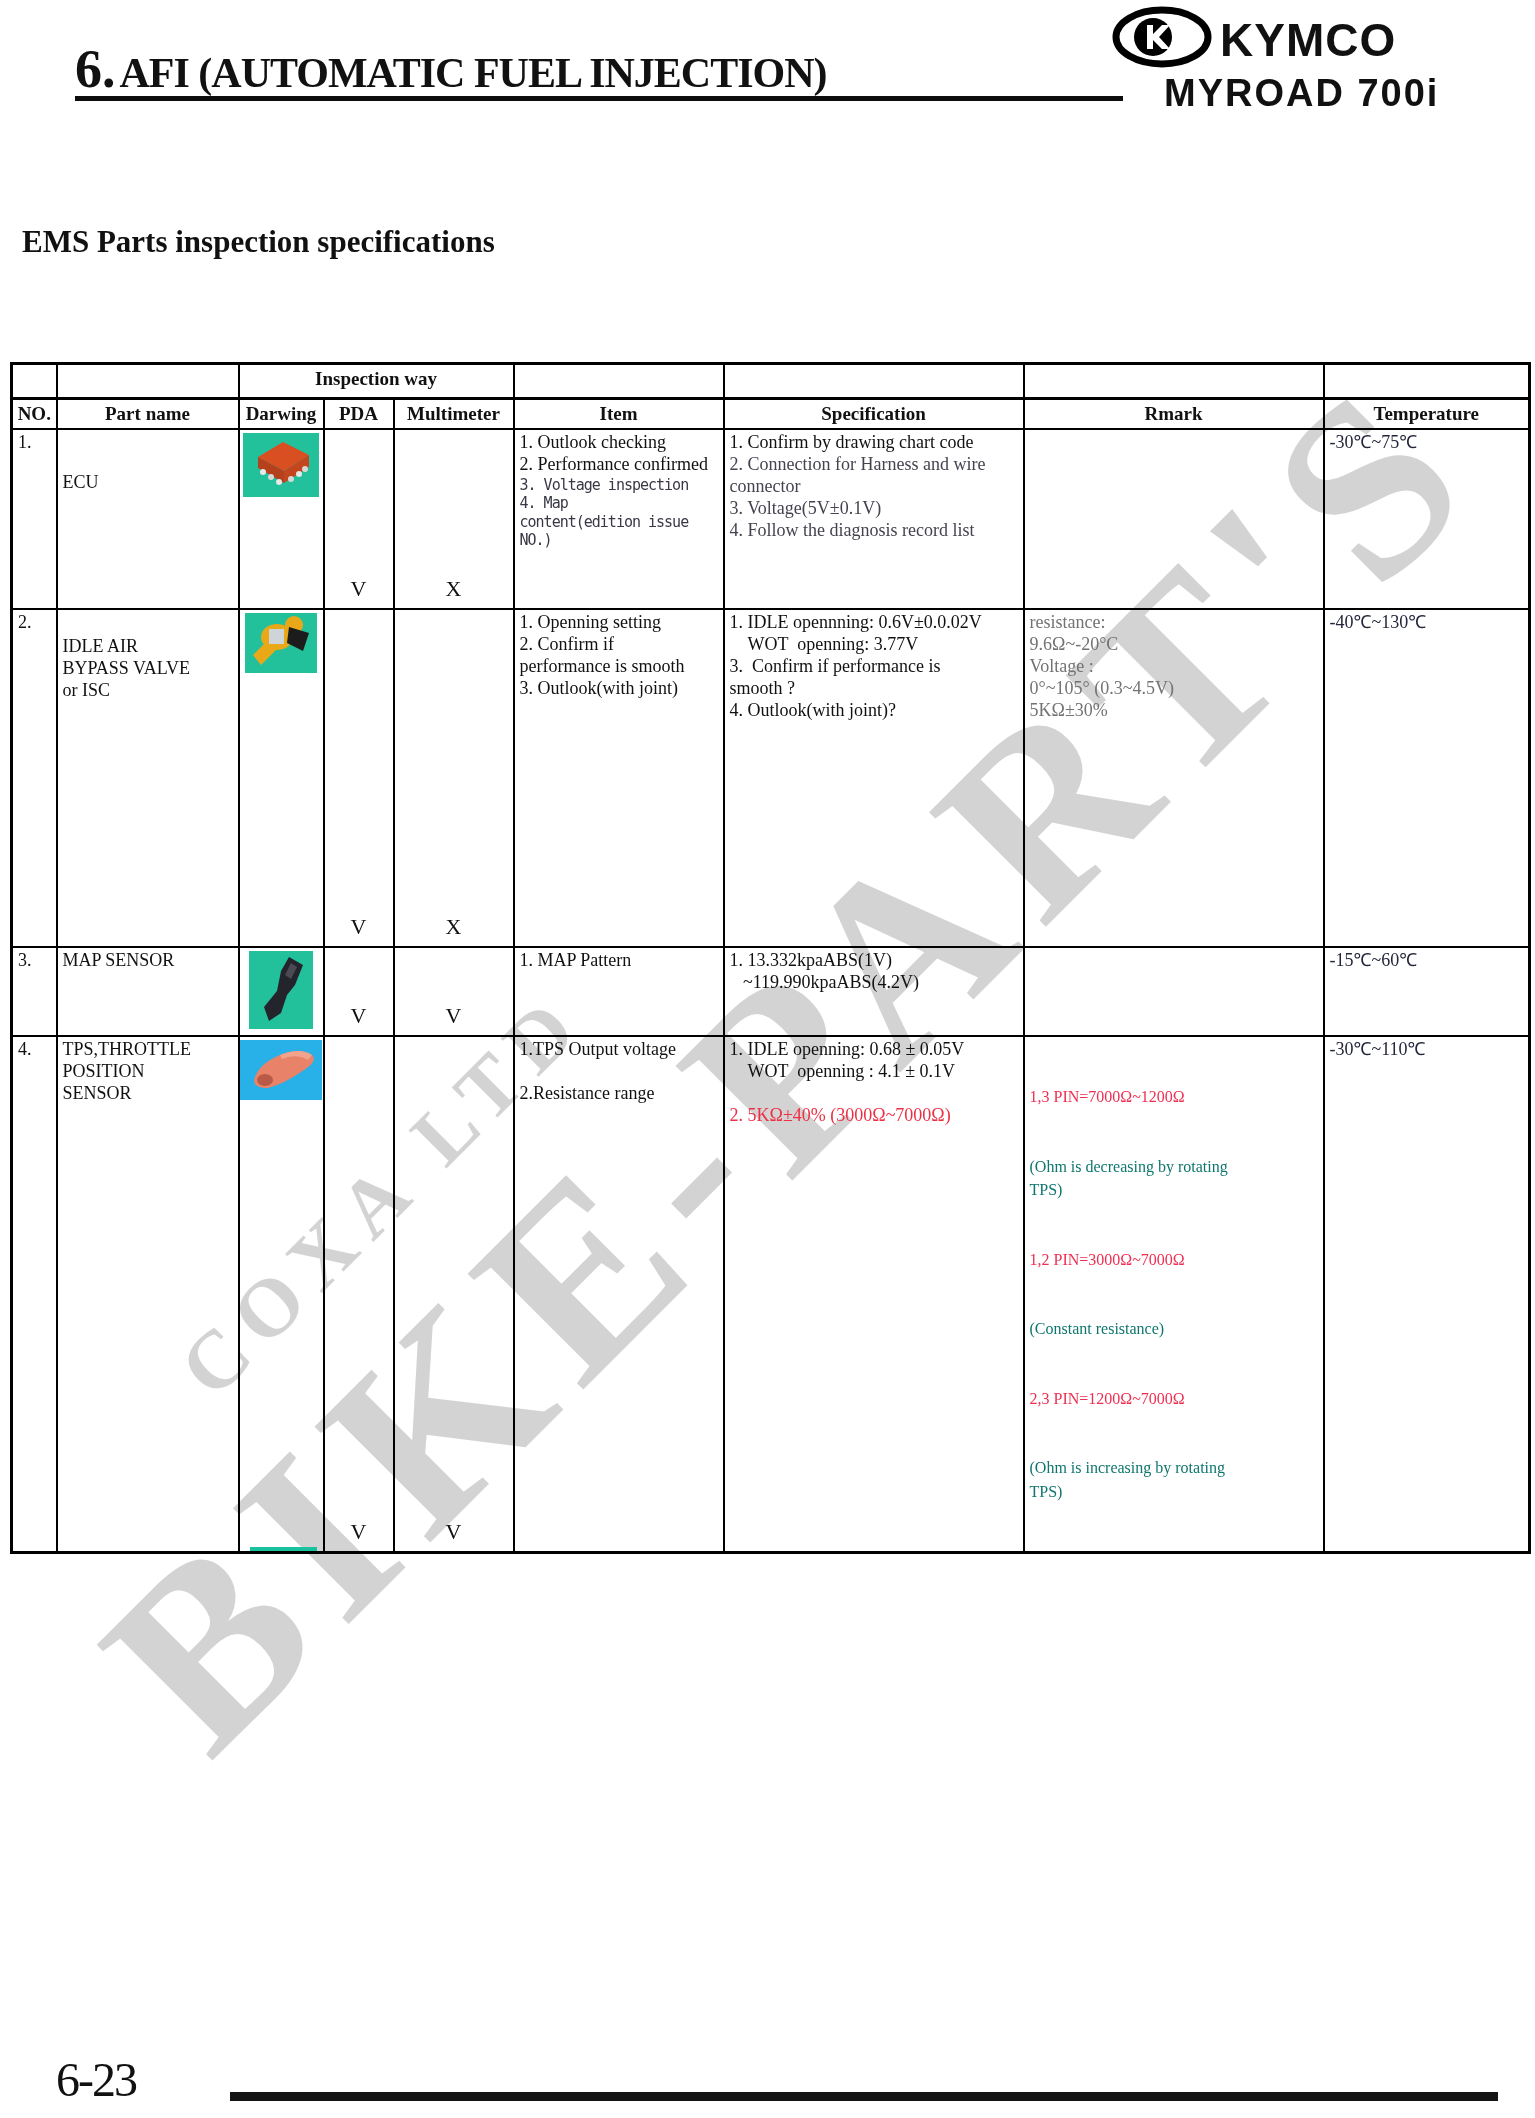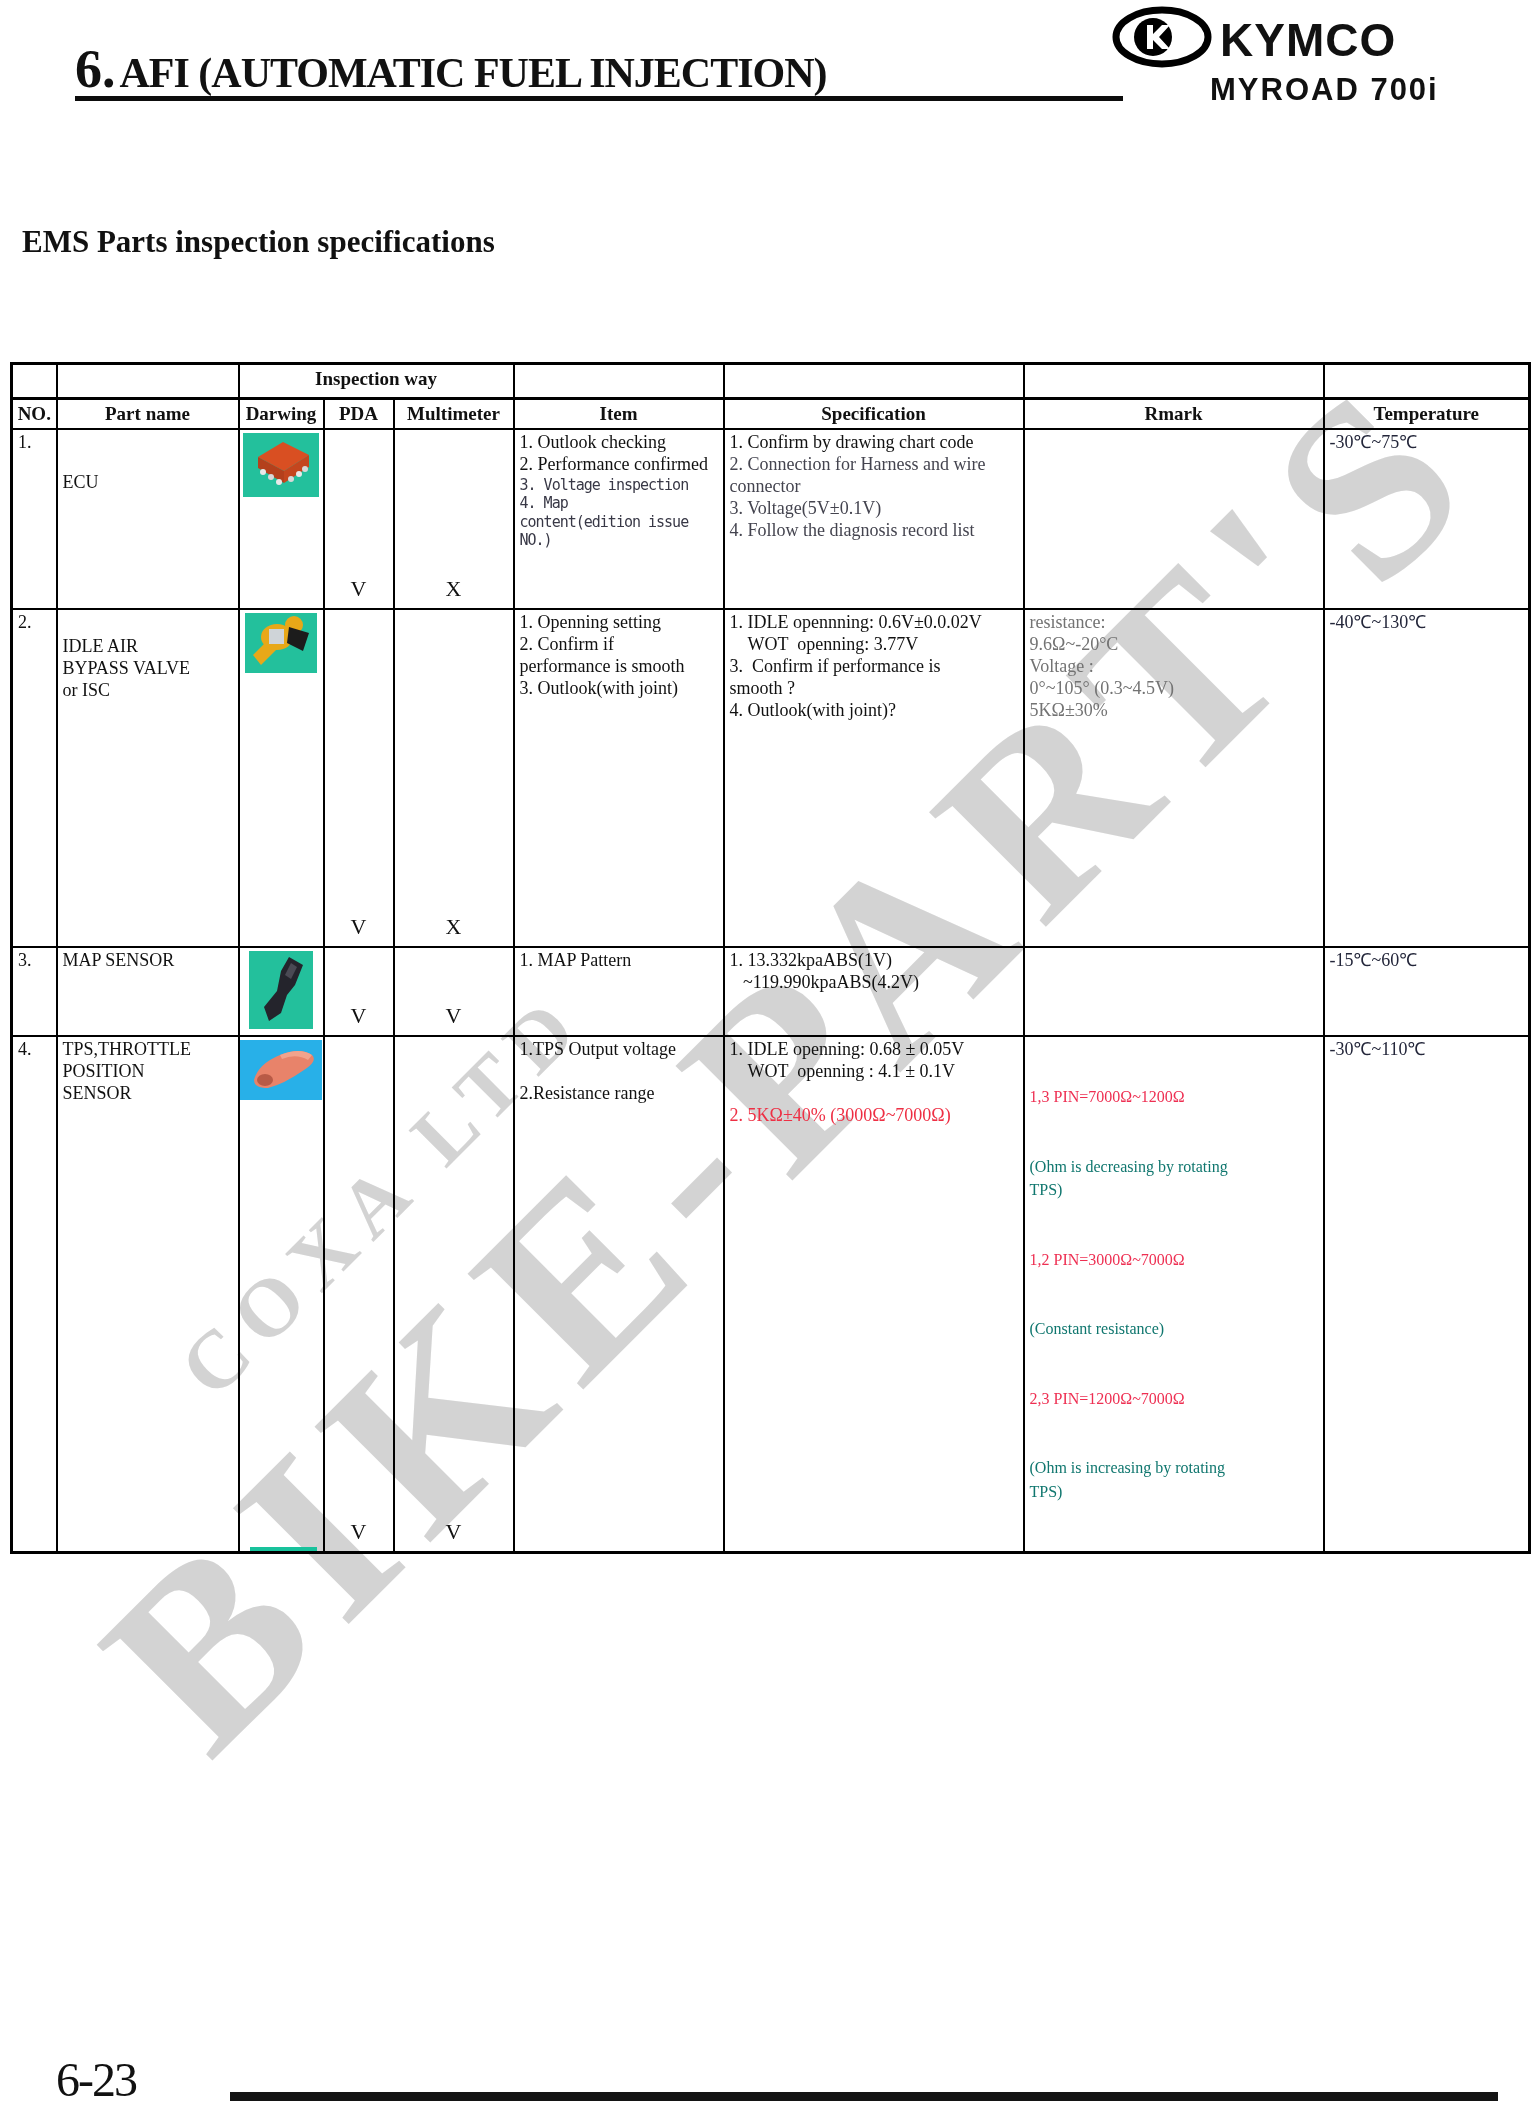--- a/index.html
+++ b/index.html
@@ -13,21 +13,21 @@
   
   .layer{position:absolute;z-index:1;}
   
   #section-title{left:75px;top:38px;font-weight:bold;white-space:nowrap;}
   #section-title .num{font-size:54px;}
   #section-title .rest{font-size:42px;letter-spacing:-1px;}
   #header-rule{left:75px;top:96px;width:1048px;height:5px;background:#0d0d0d;}
   #logo-block{left:1112px;top:6px;width:420px;}
   #logo-row{display:flex;align-items:center;}
   #kymco-text{font-family:"Liberation Sans", sans-serif;font-weight:bold;font-size:46px;letter-spacing:1px;margin-left:8px;}
-  #model-text{font-family:"Liberation Sans", sans-serif;font-weight:bold;font-size:31px;letter-spacing:2px;margin-left:98px;margin-top:-2px;}
+  #model-text{font-family:"Liberation Sans", sans-serif;font-weight:bold;font-size:38px;letter-spacing:2px;margin-left:52px;margin-top:-2px;}
   
   #doc-title{left:22px;top:224px;font-weight:bold;font-size:31px;}
   
   #spec-table-wrap{left:10px;top:362px;}
   table{border-collapse:collapse;table-layout:fixed;width:1518px;border:3px solid #000;}
   td,th{border:2px solid #000;vertical-align:top;padding:2px 5px;font-size:18px;line-height:1.22;}
   th{font-weight:bold;text-align:center;padding:2px 2px;}
   tr.hdr1 th{border-bottom:3px solid #000;height:28px;font-size:19px;}
   tr.hdr2 th{height:24px;font-size:19px;}
   .pre{white-space:pre-wrap;}

